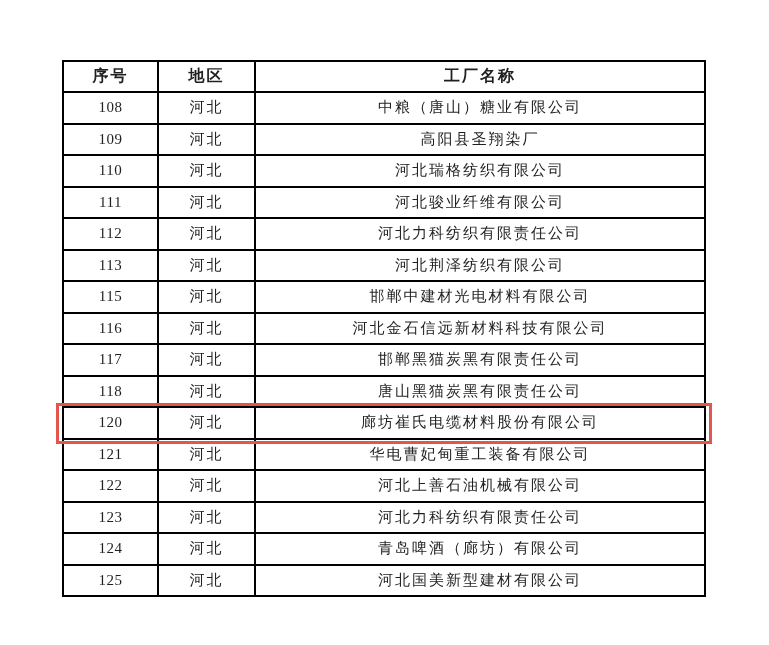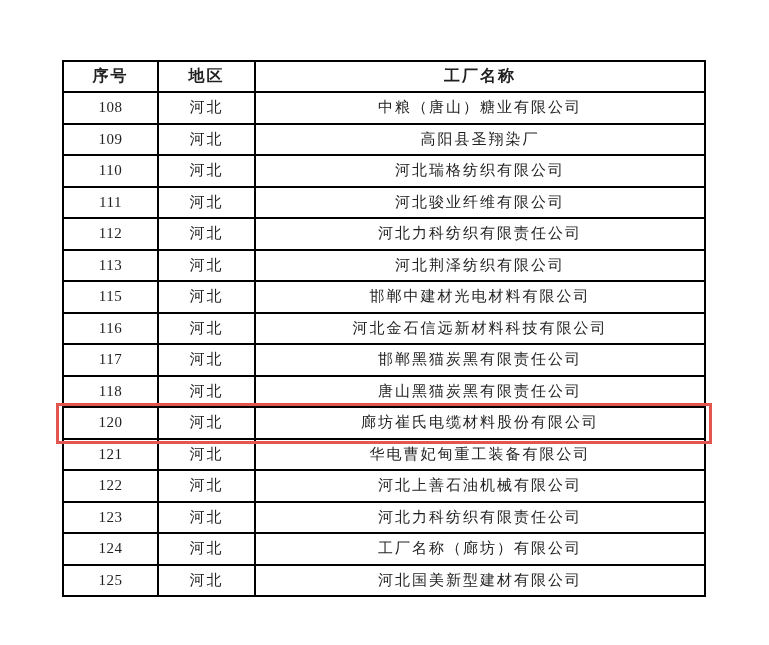--- a/index.html
+++ b/index.html
@@ -155,21 +155,21 @@
           <td class="factory-cell">河北上善石油机械有限公司</td>
         </tr>
         <tr>
           <td class="serial-cell">123</td>
           <td class="region-cell">河北</td>
           <td class="factory-cell">河北力科纺织有限责任公司</td>
         </tr>
         <tr>
           <td class="serial-cell">124</td>
           <td class="region-cell">河北</td>
-          <td class="factory-cell">工厂名称（廊坊）有限公司</td>
+          <td class="factory-cell">青岛啤酒（廊坊）有限公司</td>
         </tr>
         <tr>
           <td class="serial-cell">125</td>
           <td class="region-cell">河北</td>
           <td class="factory-cell">河北国美新型建材有限公司</td>
         </tr>
       </tbody>
   </table>
 
   <div class="highlight-box" style="border-color: rgb(226, 86, 79); top: 403px; height: 40.5px; left: 56px; width: 656px;"></div>

